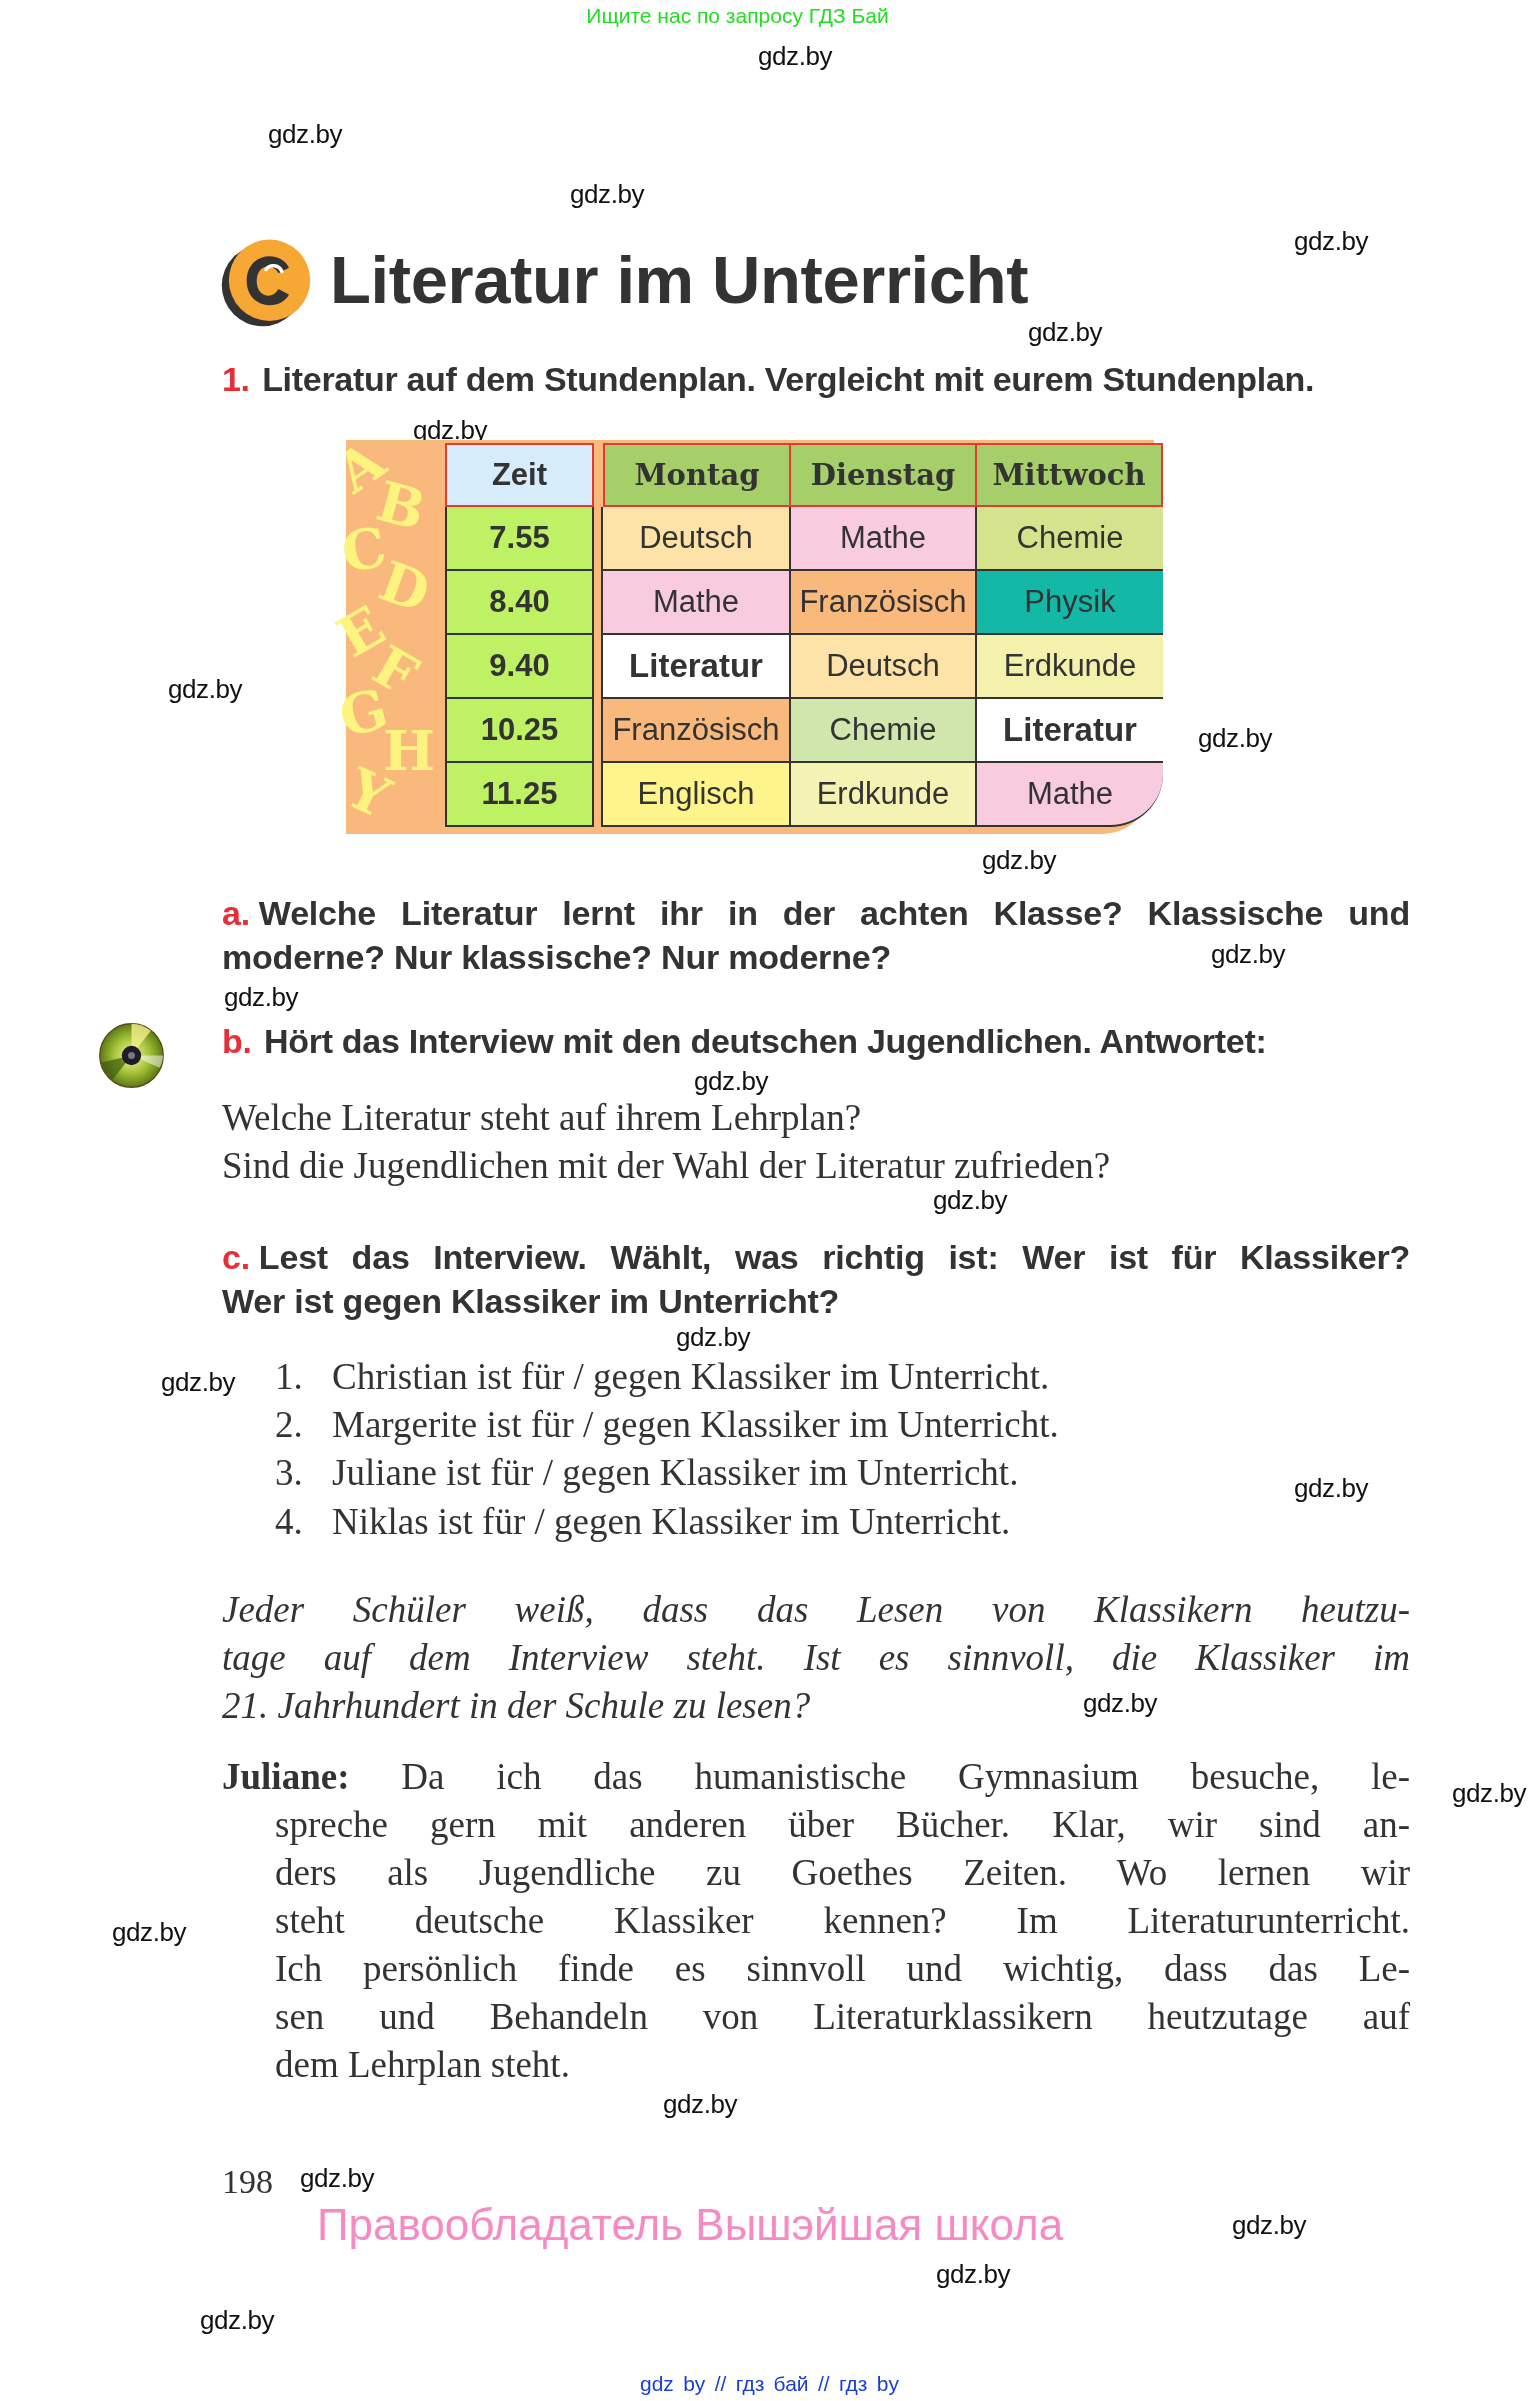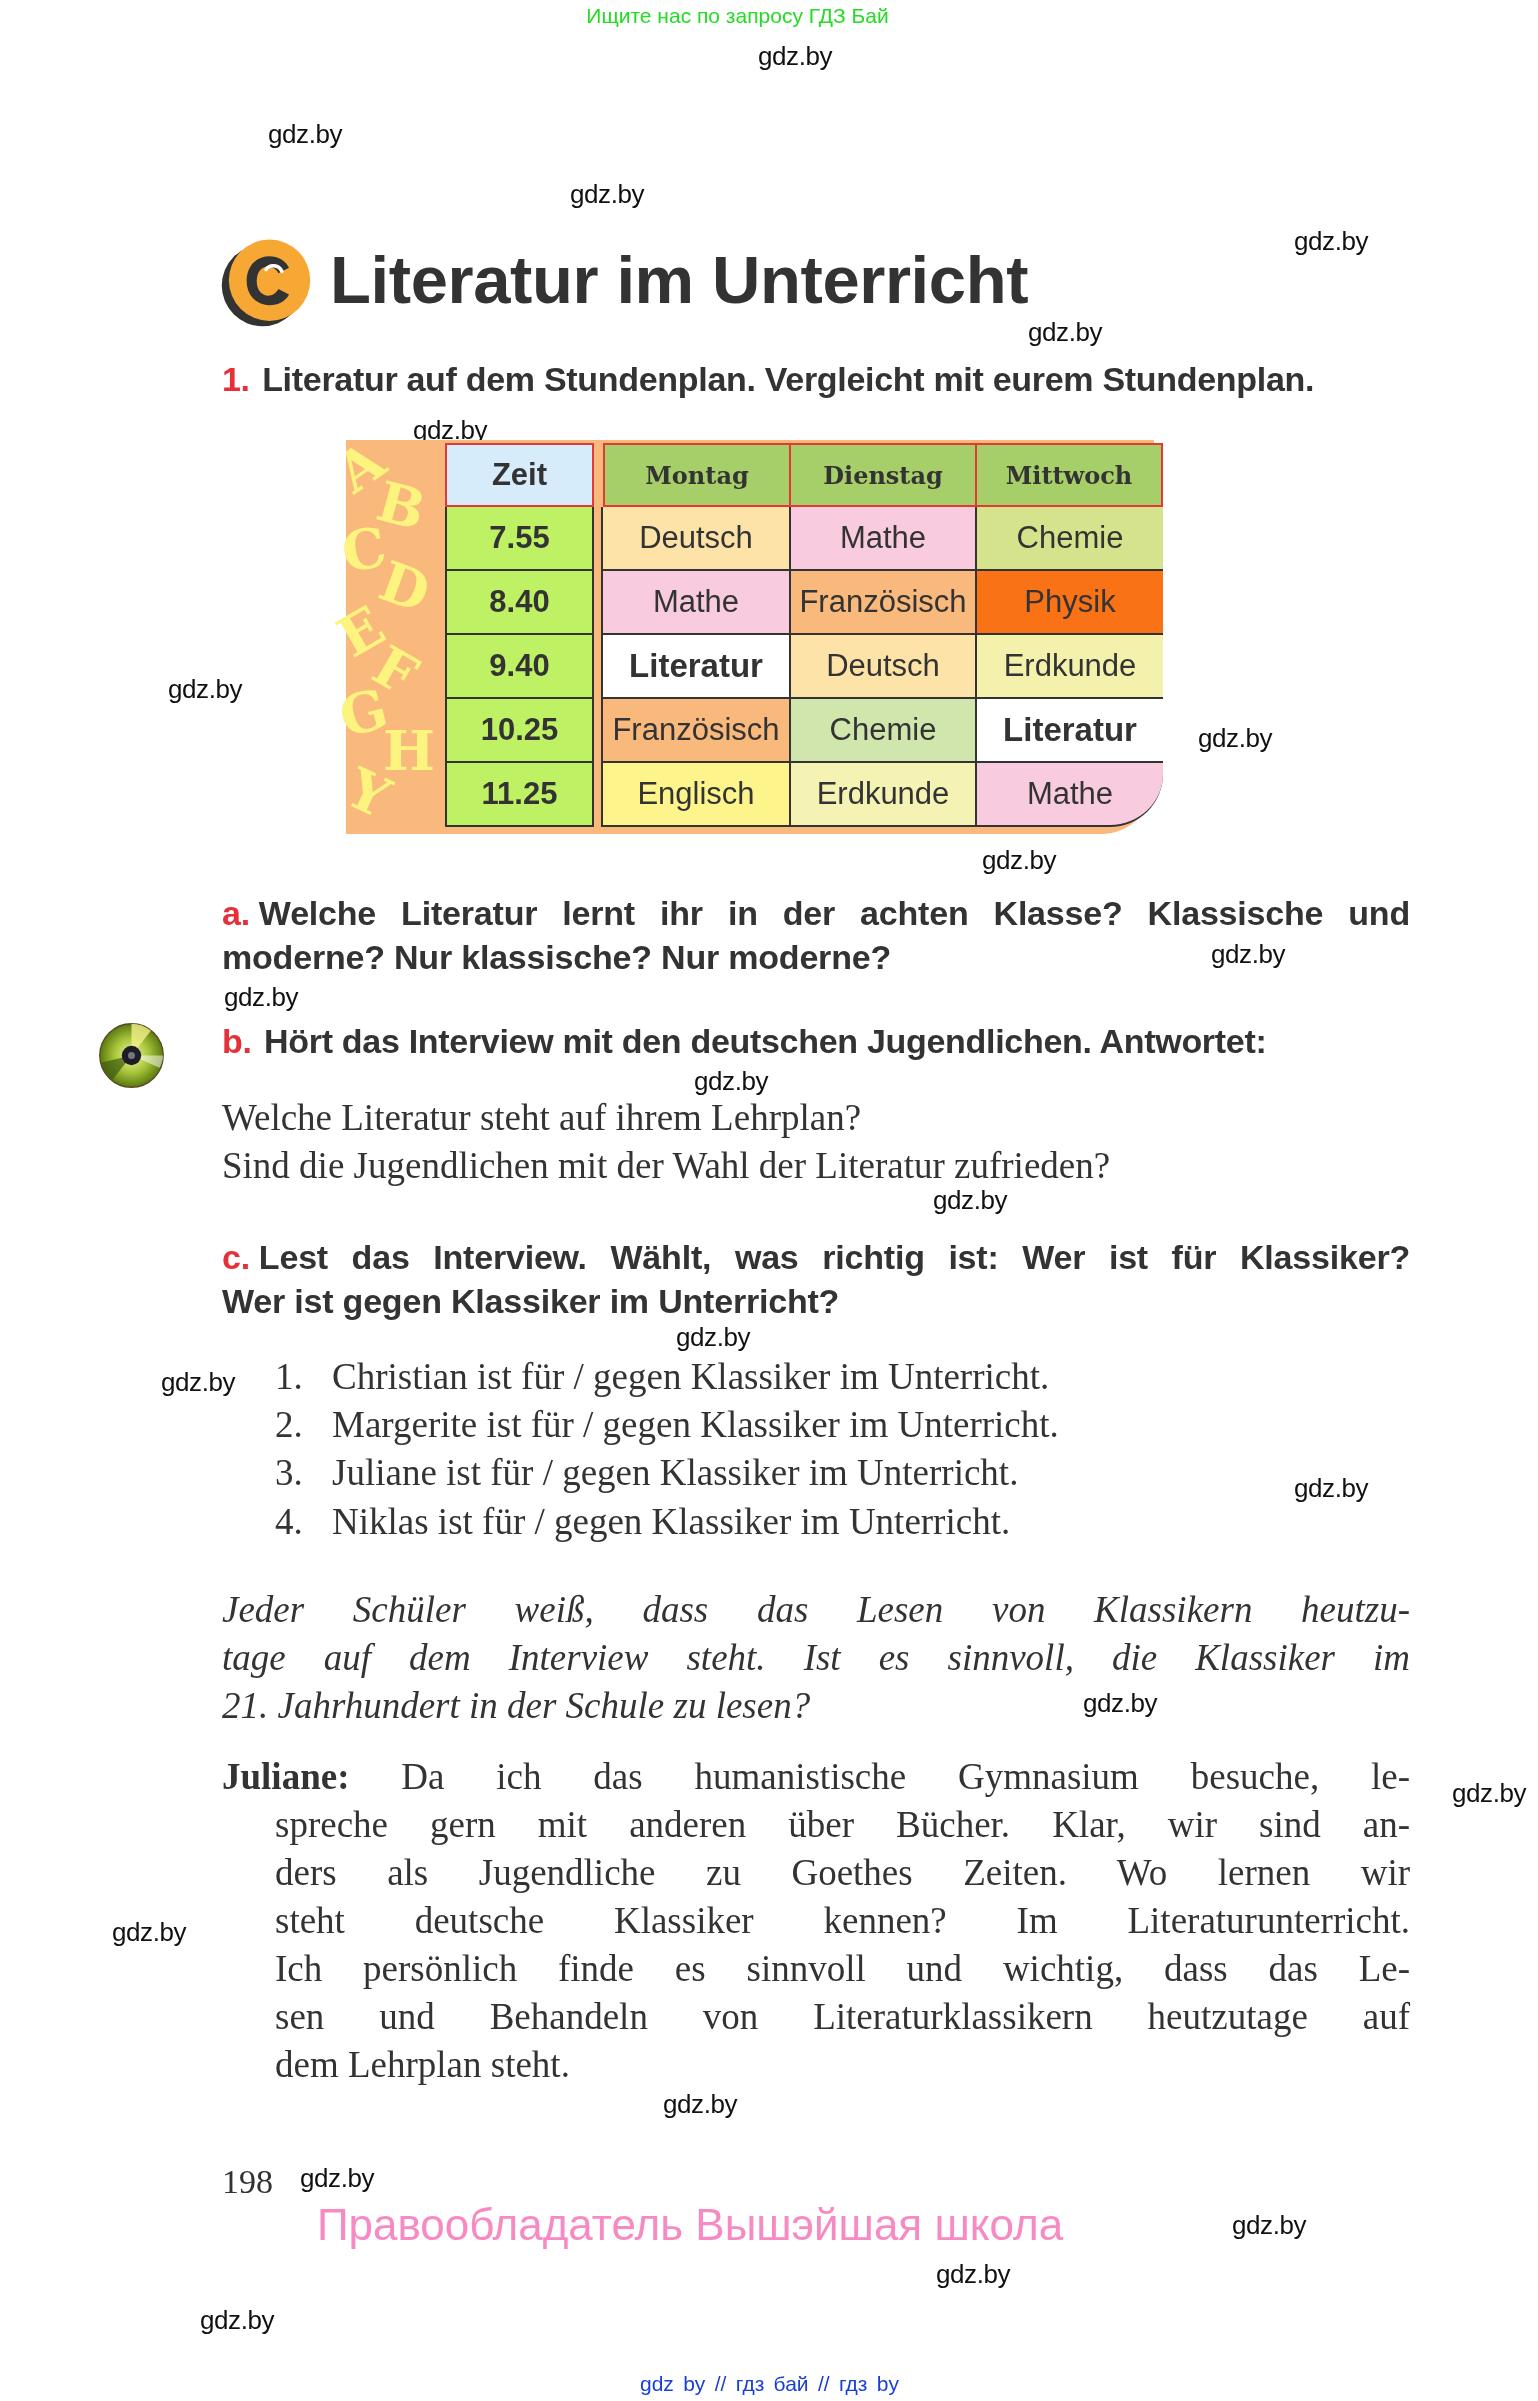--- a/index.html
+++ b/index.html
@@ -20,21 +20,21 @@
   .tt-letters { position:absolute; left:335px; top:441px; width:111px; height:390px; }
   .tt-letters span { position:absolute; font-family:"DejaVu Serif", serif; font-weight:bold; font-size:55px; color:#fdf37f; }
   .tt { position:absolute; left:445px; top:443px; border-collapse:separate; border-spacing:0; }
   .tt td { height:62px; text-align:center; vertical-align:middle; font-size:31px; color:#333; border-right:2.7px solid #333; border-bottom:2.7px solid #333; padding:0; }
   .tt td.time { width:145px; background:#bef264; font-weight:bold; font-size:31px; border-left:2.7px solid #333; }
   .tt td.gap { width:7px; background:#f9b97c; border-right:2.7px solid #333; border-bottom:none; }
   .tt td.day { width:184px; }
   .tt tr.head td { height:60px; border:2.7px solid #e53935; border-left:none; }
   .tt tr.head td.zeit { background:#d6ecfa; border-left:2.7px solid #e53935; font-weight:bold; width:145px; }
   .tt tr.head td.gap { border:none; background:#f9b97c; }
-  .tt tr.head td.dayh { background:#a6cf6a; font-family:"DejaVu Serif", serif; font-weight:bold; font-size:24px; }
+  .tt tr.head td.dayh { background:#a6cf6a; font-family:"DejaVu Serif", serif; font-weight:bold; font-size:29px; }
   .tt tr.head td.dayh.first { border-left:2.7px solid #e53935; }
   .tt td.lit { font-weight:bold; font-size:33px; }
 
   .cd-icon { position:absolute; left:98px; top:1022px; width:67px; height:67px; }
   .page-num { position:absolute; left:222px; top:2163px; font-family:"Liberation Serif", serif; font-size:34px; color:#333; }
   .pink { position:absolute; left:0; width:1380px; top:2200px; text-align:center; font-size:44px; color:#f78ac2; }
   .footer { position:absolute; left:0; width:1539px; top:2372px; text-align:center; font-size:21px; color:#1a3fd6; word-spacing:3.5px; }
 </style>
 </head>
 <body>
@@ -106,21 +106,21 @@
     <td class="gap"></td>
     <td class="day" style="background:#fde3a7">Deutsch</td>
     <td class="day" style="background:#f8cbdf">Mathe</td>
     <td class="day" style="background:#d5e48c;border-right:none">Chemie</td>
   </tr>
   <tr>
     <td class="time">8.40</td>
     <td class="gap"></td>
     <td class="day" style="background:#f8cbdf">Mathe</td>
     <td class="day" style="background:#f9b97c">Französisch</td>
-    <td class="day" style="background:#f97316;border-right:none">Physik</td>
+    <td class="day" style="background:#14b8a6;border-right:none">Physik</td>
   </tr>
   <tr>
     <td class="time">9.40</td>
     <td class="gap"></td>
     <td class="day lit" style="background:#ffffff">Literatur</td>
     <td class="day" style="background:#fde3a7">Deutsch</td>
     <td class="day" style="background:#f4f1ad;border-right:none">Erdkunde</td>
   </tr>
   <tr>
     <td class="time">10.25</td>

